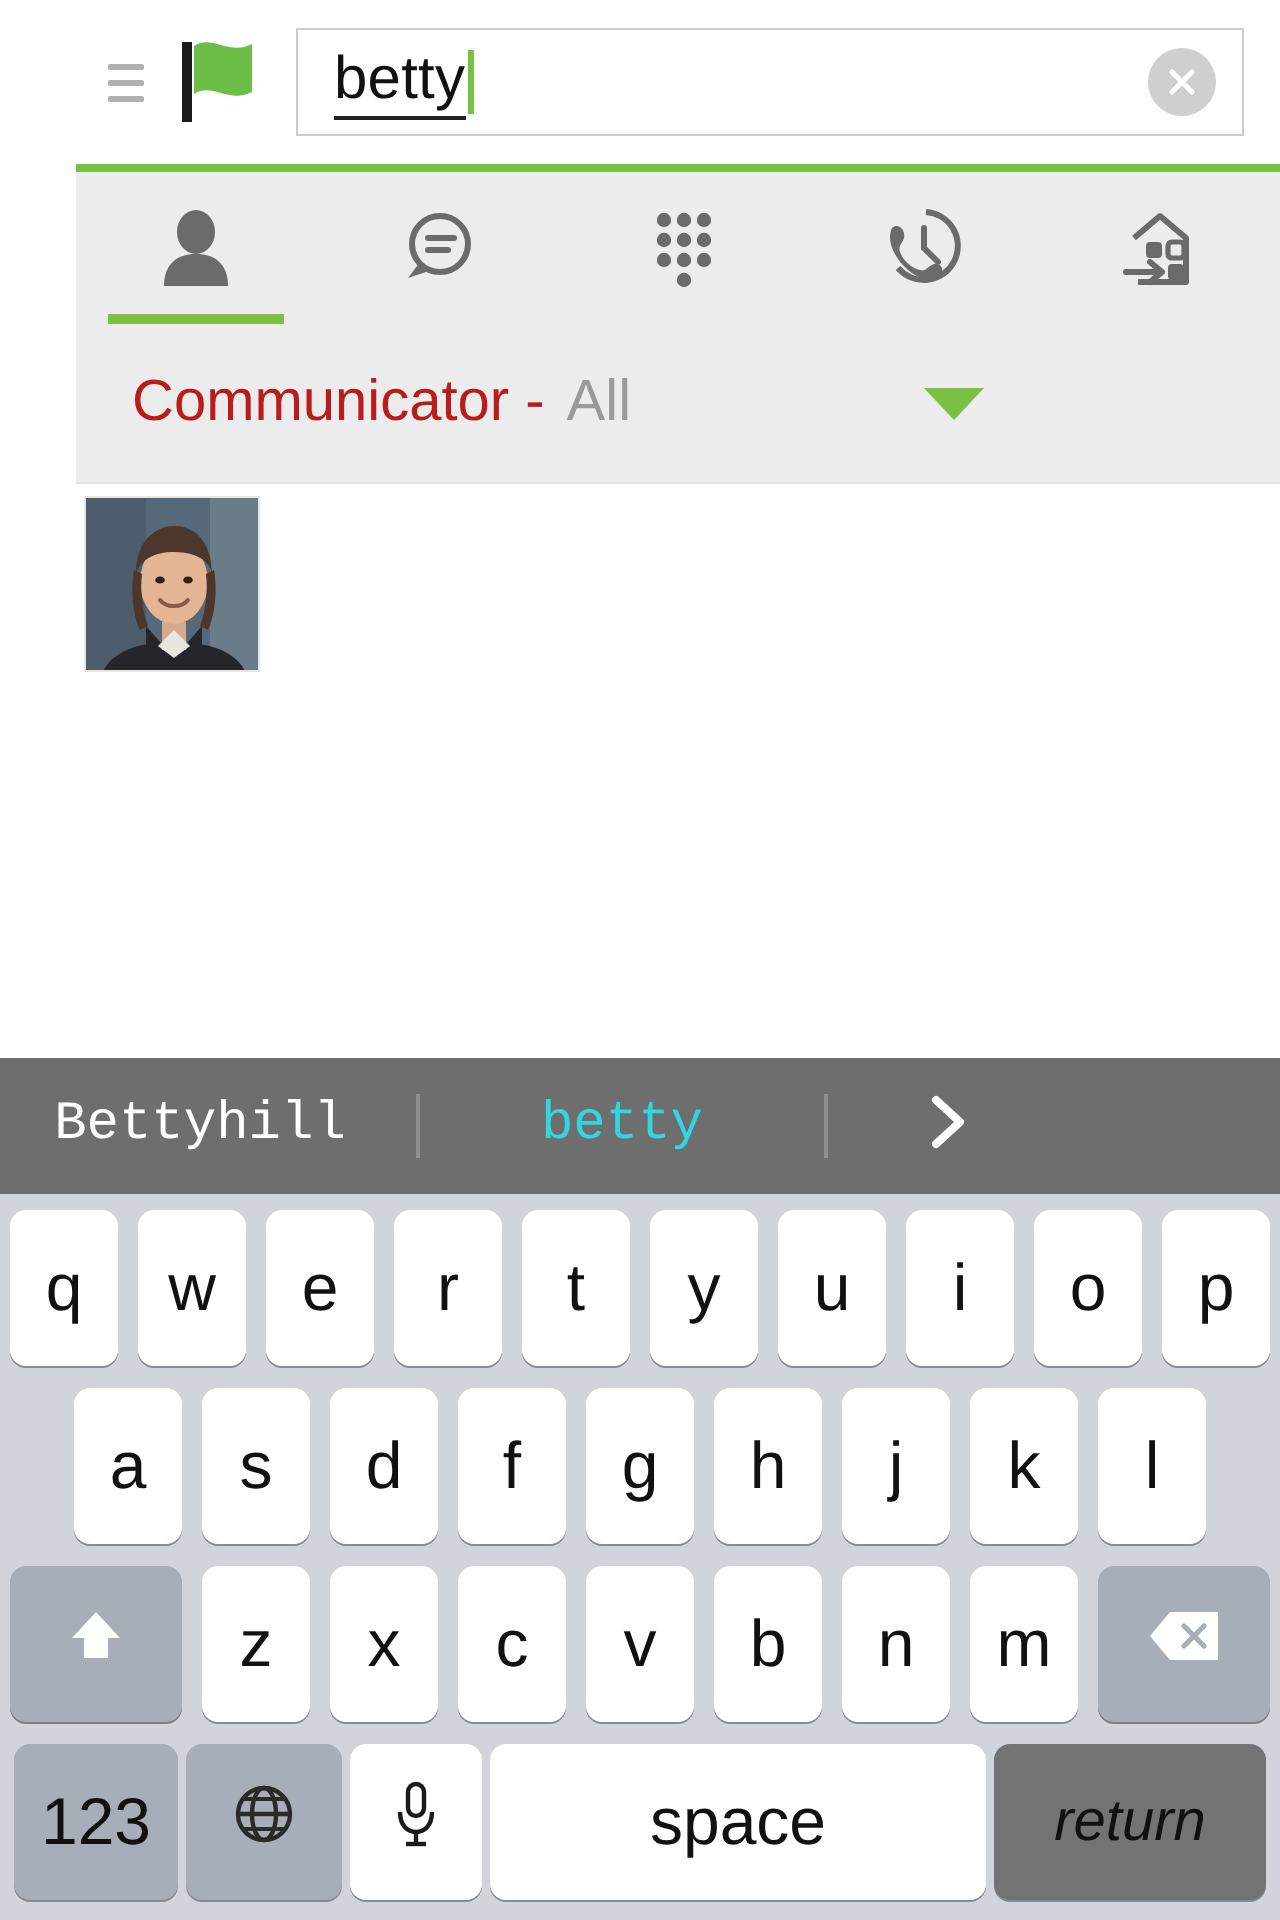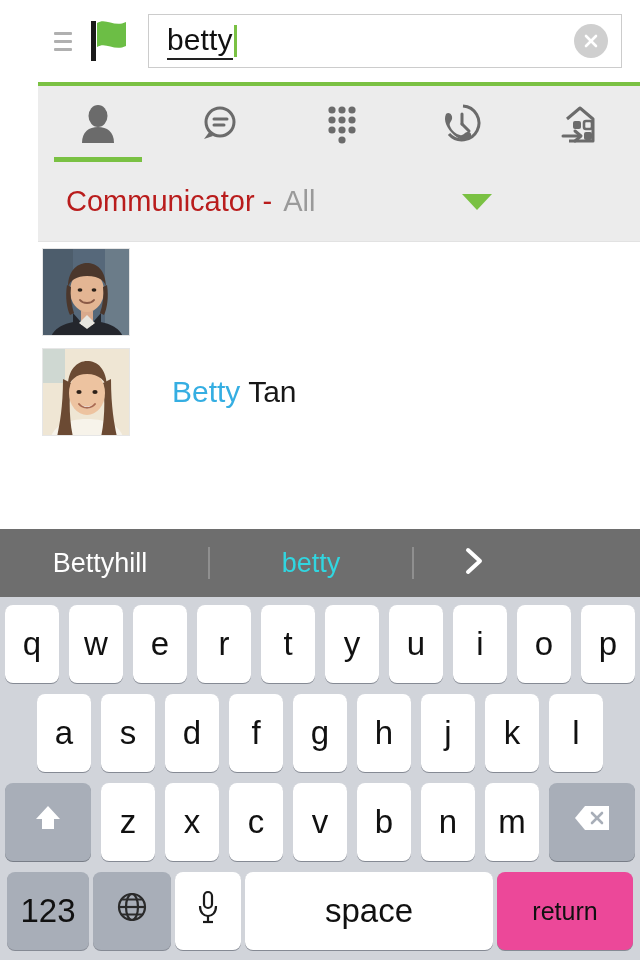--- a/index.html
+++ b/index.html
@@ -89,41 +89,41 @@
 
   
   .kb { position: absolute; left: 0; bottom: 0; width: 640px; }
   .suggestbar {
     height: 68px; background: #6e6e6e; display: flex; align-items: center;
     padding: 0 18px;
   }
   .sug { font-size: 27px; color: #ffffff; padding: 0 6px; }
   .sug.cur { color: #31d6e0; }
   .sug-sep { width: 2px; height: 32px; background: #8f8f8f; margin: 0 26px; flex: 0 0 auto; }
-  .sug-slot { display: flex; align-items: center; justify-content: center; }
+  .sug-slot { display: flex; align-items: center; justify-content: center; font-family: Liberation Mono, monospace; }
   .sug-1 { width: 164px; }
   .sug-2 { width: 150px; }
   .sug-3 { width: 172px; }
   .sug-arrow { flex: 1 1 auto; display: flex; align-items: center; justify-content: flex-start; padding-left: 22px; }
 
   .kbbody { background: #d1d4da; padding: 8px 0 10px 0; }
   .kbrow { display: flex; justify-content: center; align-items: center; margin-bottom: 11px; }
   .kbrow:last-child { margin-bottom: 0; }
   .key {
     background: #ffffff; border-radius: 8px; box-shadow: 0 1px 0 rgba(120,125,135,.85);
     display: flex; align-items: center; justify-content: center;
     font-size: 33px; color: #111; height: 78px; width: 54px; margin: 0 5px;
   }
   .key.wide-sh { background: #a8aeb8; width: 86px; box-shadow: 0 1px 0 rgba(110,115,125,.9); }
   .key.wide-bk { background: #a8aeb8; width: 86px; box-shadow: 0 1px 0 rgba(110,115,125,.9); }
   .key.num { background: #a8aeb8; width: 82px; }
   .key.globe { background: #a8aeb8; width: 78px; }
   .key.mic { background: #ffffff; width: 66px; }
   .key.space { background: #ffffff; width: 248px; }
-  .key.ret { background: #ec4899; width: 136px; font-size: 25px; }
+  .key.ret { background: #737373; width: 136px; font-size: 29px; font-style: italic; }
   .row2 { padding: 0 28px; }
   .row3 { padding: 0 0px; }
   .row4 { padding: 0 4px; }
   .row4 .key { margin: 0 2px; }
   .row3 .key { margin: 0 5px; }
 </style>
 </head>
 <body>
 
 <div class="app">
@@ -245,40 +245,20 @@
           <path d="M25 38 C25 20, 36 14, 44 14 C53 14, 63 20, 63 39 C63 33, 57 27, 44 27 C34 27, 27 31, 25 38 Z" fill="#4b372c"></path>
           <path d="M24 36 C22 48, 24 60, 27 66 L31 64 C28 56, 27 46, 28 38 Z" fill="#4b372c"></path>
           <path d="M64 36 C66 48, 64 60, 61 66 L57 64 C60 56, 61 46, 60 38 Z" fill="#4b372c"></path>
           <ellipse cx="37" cy="41" rx="2.4" ry="1.8" fill="#2b2119"></ellipse>
           <ellipse cx="51" cy="41" rx="2.4" ry="1.8" fill="#2b2119"></ellipse>
           <path d="M37 51 C40 55, 48 55, 51 51" fill="none" stroke="#8a5a47" stroke-width="2" stroke-linecap="round"></path>
         </svg>
       </div>
     </div>
 
-    <div class="contact-row">
-      <div class="avatar av2">
-        <svg width="88" height="88" viewBox="0 0 88 88" aria-hidden="true">
-          <rect width="88" height="88" fill="#efe6d4"></rect>
-          <rect x="0" y="0" width="22" height="34" fill="#cfd8d2"></rect>
-          <path d="M44 70 C20 70, 10 80, 8 88 L80 88 C78 80, 68 70, 44 70 Z" fill="#f7f3ea"></path>
-          <path d="M20 30 C20 60, 16 78, 14 88 L30 88 C26 70, 26 48, 28 34 Z" fill="#6b4a33"></path>
-          <path d="M68 30 C68 60, 72 78, 74 88 L58 88 C62 70, 62 48, 60 34 Z" fill="#6b4a33"></path>
-          <ellipse cx="44" cy="44" rx="18" ry="22" fill="#edc3a0"></ellipse>
-          <path d="M25 40 C24 20, 35 12, 44 12 C54 12, 64 19, 64 40 C63 32, 56 25, 44 25 C33 25, 27 31, 25 40 Z" fill="#6b4a33"></path>
-          <ellipse cx="36" cy="43" rx="2.6" ry="2" fill="#2e2119"></ellipse>
-          <ellipse cx="52" cy="43" rx="2.6" ry="2" fill="#2e2119"></ellipse>
-          <path d="M36 55 C40 61, 48 61, 52 55 C48 58, 40 58, 36 55 Z" fill="#ffffff"></path>
-          <path d="M36 55 C40 60, 48 60, 52 55" fill="none" stroke="#a96a52" stroke-width="2" stroke-linecap="round"></path>
-        </svg>
-      </div>
-      <div class="contact-name">
-        <span class="name-hl">Betty</span><span class="name-rest"> Tan</span>
-      </div>
-    </div>
   </div>
 
   <div class="kb" style="bottom: 0px;">
 
     <div class="suggestbar">
       <div class="sug-slot sug-1">
         <span class="sug">Bettyhill</span>
       </div>
       <span class="sug-sep"></span>
       <div class="sug-slot sug-2">

